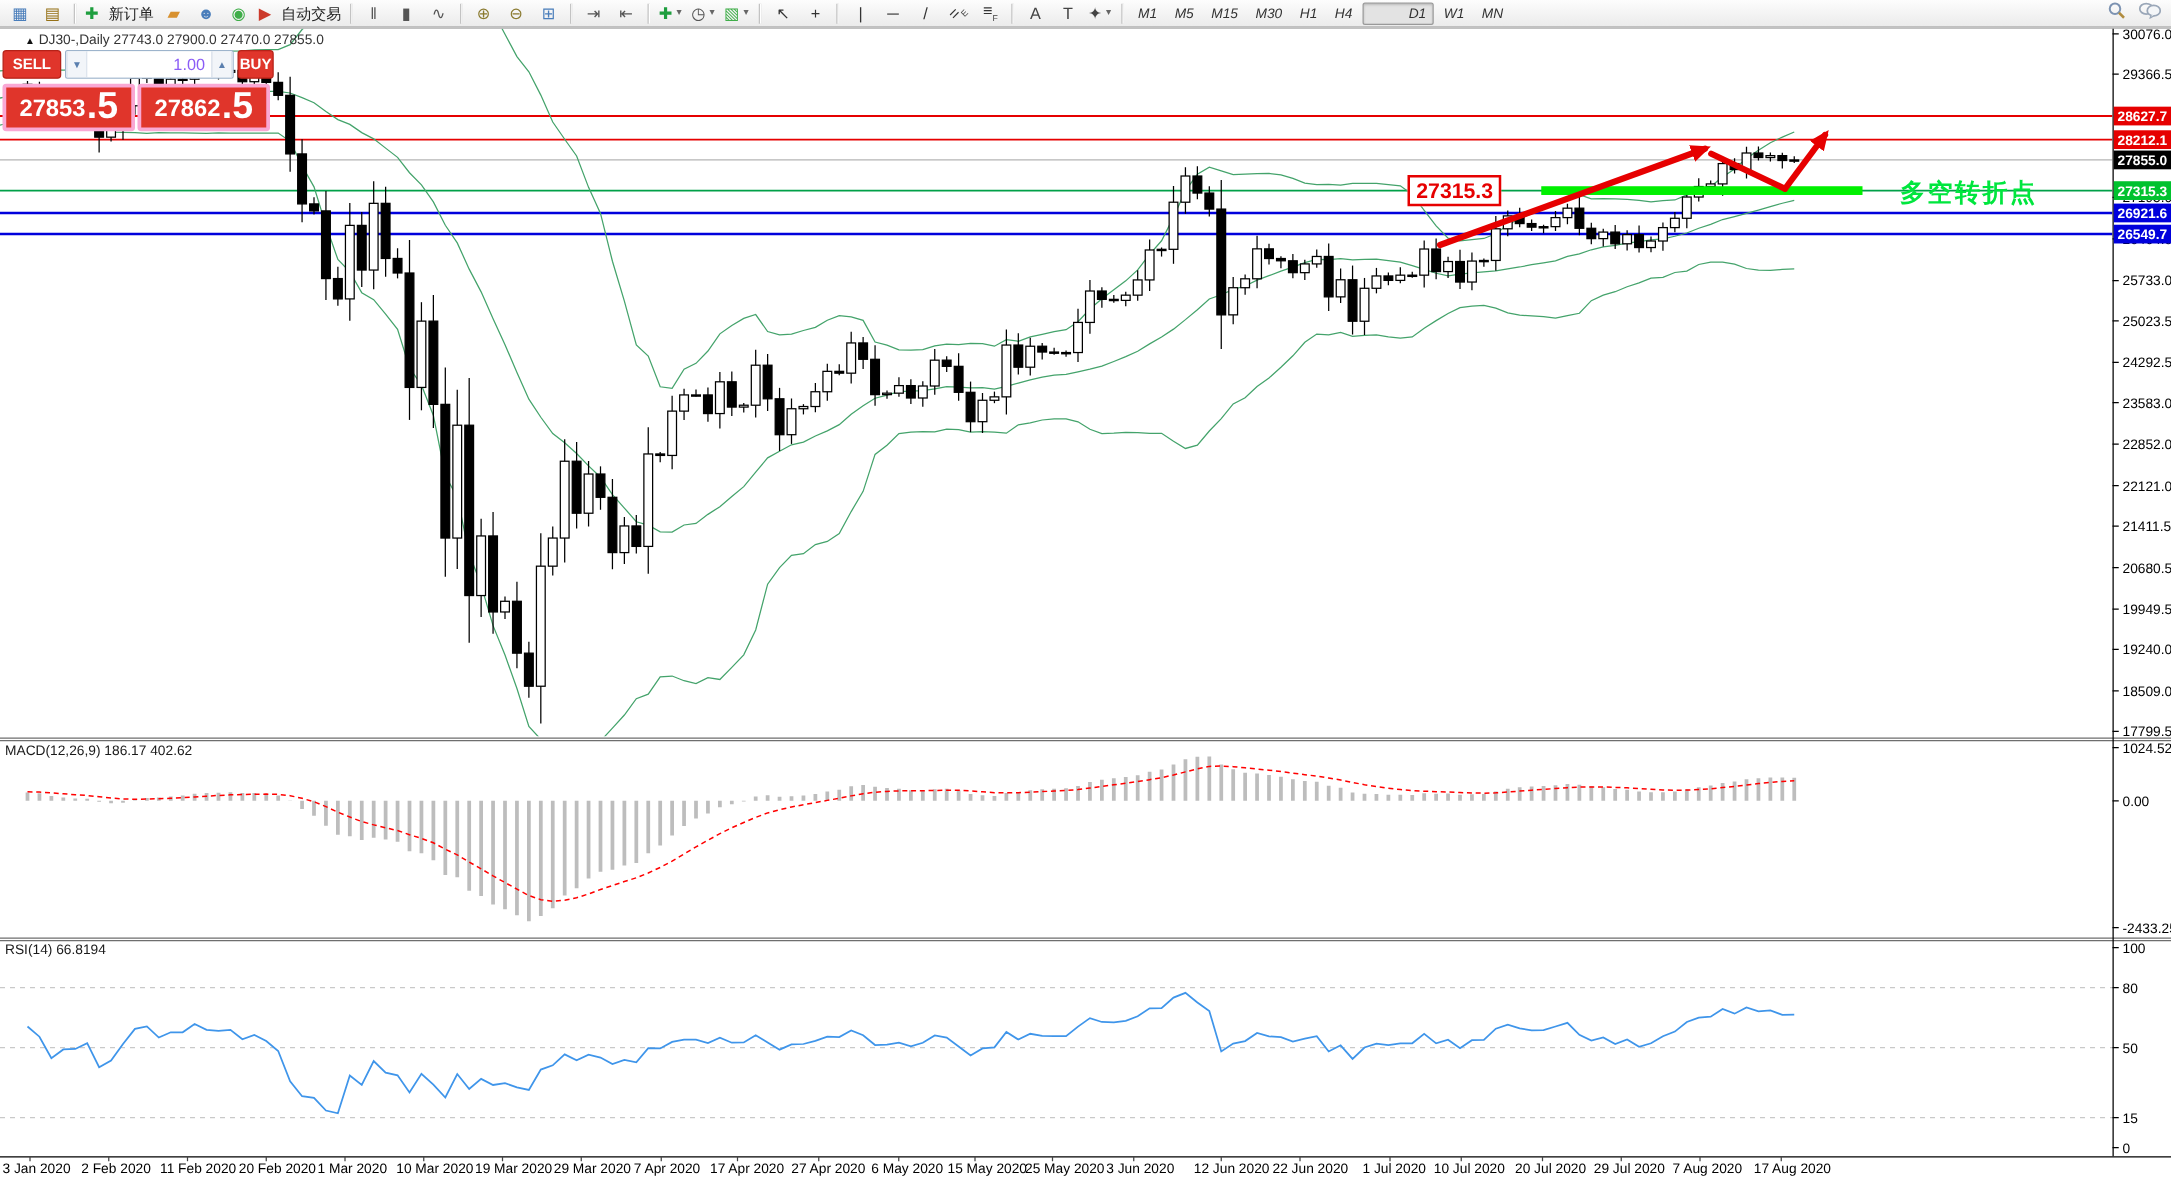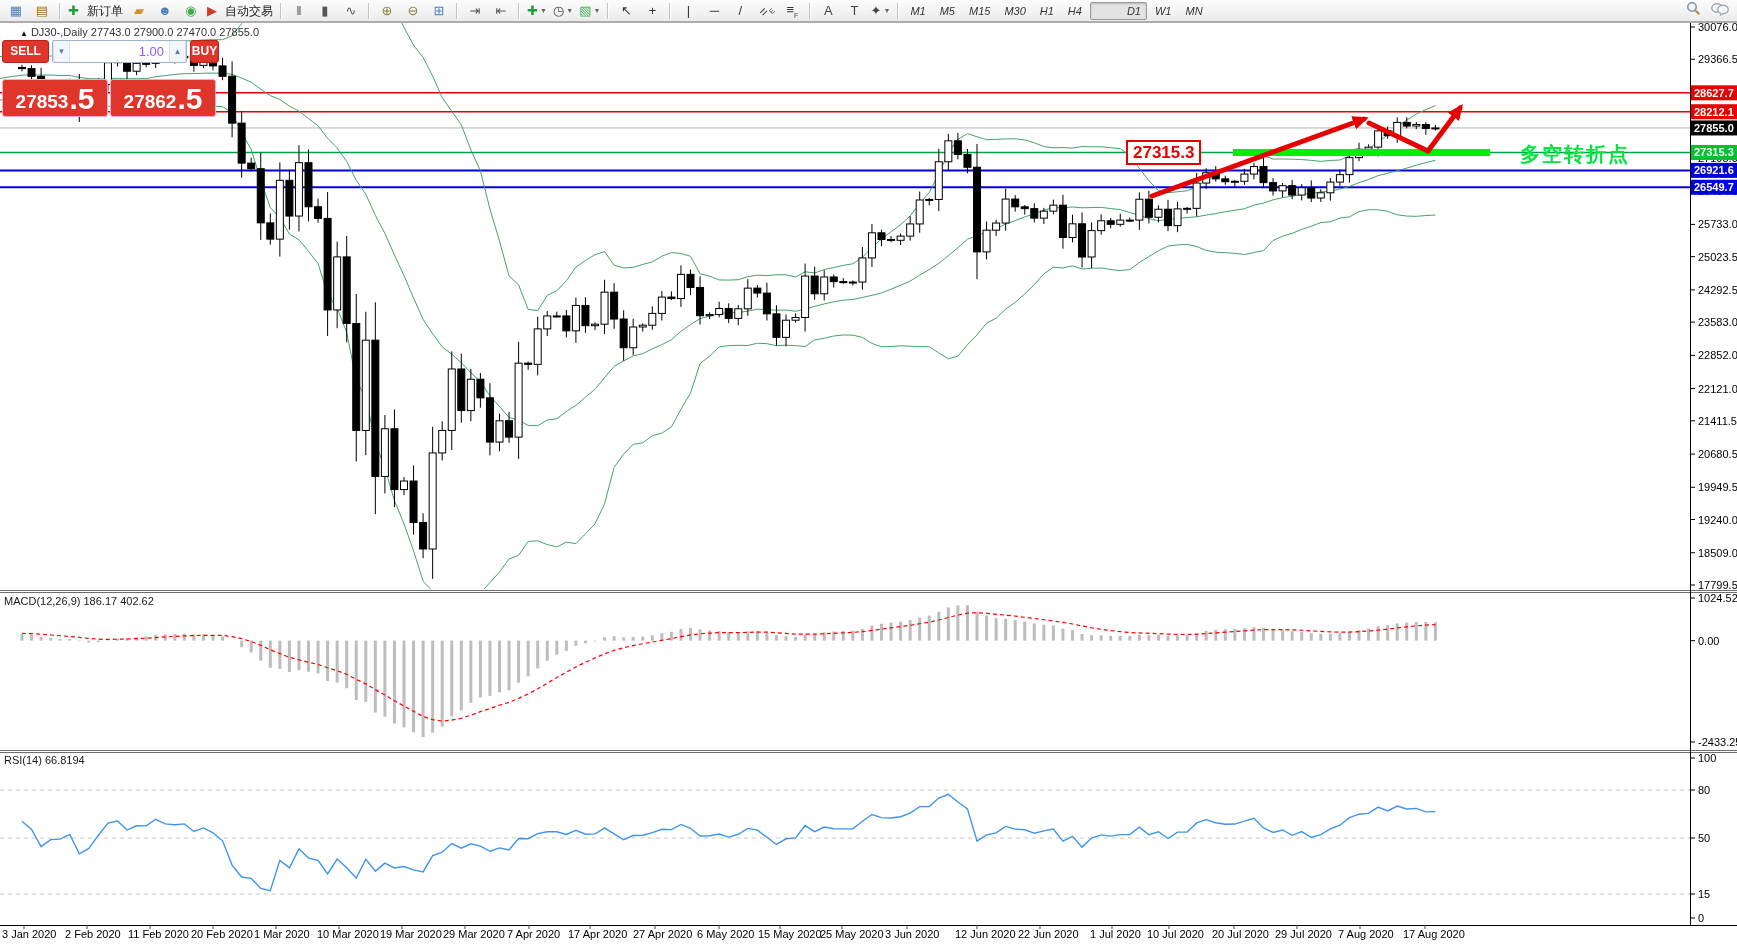--- a/index.html
+++ b/index.html
@@ -28,32 +28,32 @@
   .symbol-title{position:absolute;left:20px;top:26px;font-size:11px;color:#333;z-index:30;}
   .symbol-title .tri{font-size:8px;color:#111;margin-right:3px;}
   .macd-label{position:absolute;left:4px;top:595px;font-size:11px;color:#1a1a1a;z-index:30;}
   .rsi-label{position:absolute;left:4px;top:754px;font-size:11px;color:#1a1a1a;z-index:30;}
   .price-annotation{position:absolute;border:2px solid #e60000;color:#e60000;background:#fff;
     font-size:17px;font-weight:bold;padding:0 5px;line-height:21px;z-index:25;}
   .cn-note{position:absolute;font-size:20px;font-weight:bold;letter-spacing:2px;z-index:25;}
 
   
   .trade-panel{position:absolute;left:2px;top:40px;z-index:35;width:217px;}
-  .tp-row1{display:flex;align-items:flex-start;margin-bottom:16px;}
+  .tp-row1{display:flex;align-items:flex-start;margin-bottom:4px;}
   .tp-sell,.tp-buy{background:#e0352b;border:1px solid #b52218;border-radius:3px;color:#fff;
     font-weight:bold;font-size:12px;height:23px;line-height:21px;text-align:center;padding:0;
     font-family:"Liberation Sans",sans-serif;}
   .tp-sell{width:47px;}
   .tp-buy{width:29px;}
   .tp-spin{display:flex;flex:1;margin:0 3px;height:21px;border:1px solid #9db4cc;border-radius:2px;background:#fff;overflow:hidden;}
   .tp-spin-btn{width:17px;border:none;background:#f2f5f9;color:#5a7fae;font-size:8px;padding:0;border-left:1px solid #d7e0ea;border-right:1px solid #d7e0ea;}
   .tp-vol{flex:1;border:none;outline:none;text-align:right;font-size:13px;padding:0 5px 0 0;min-width:10px;
     font-family:"Liberation Sans",sans-serif;color:#8b5cf6;}
   .tp-row2{display:flex;gap:2px;}
-  .tp-price{background:#e0352b;border:1px solid #f9a8d4;border-radius:3px;color:#fff;width:106px;height:38px;
+  .tp-price{background:#e0352b;border:3px solid #f9a8d4;border-radius:3px;color:#fff;width:106px;height:38px;
     box-sizing:border-box;display:flex;align-items:flex-end;justify-content:center;padding-bottom:2px;}
   .tp-main{font-size:19px;font-weight:bold;line-height:1;margin-bottom:3px;}
   .tp-big{font-size:30px;font-weight:bold;line-height:1;margin-left:1px;}
 </style>
 </head>
 <body>
 
 <div class="app">
 
   <div class="toolbar">

